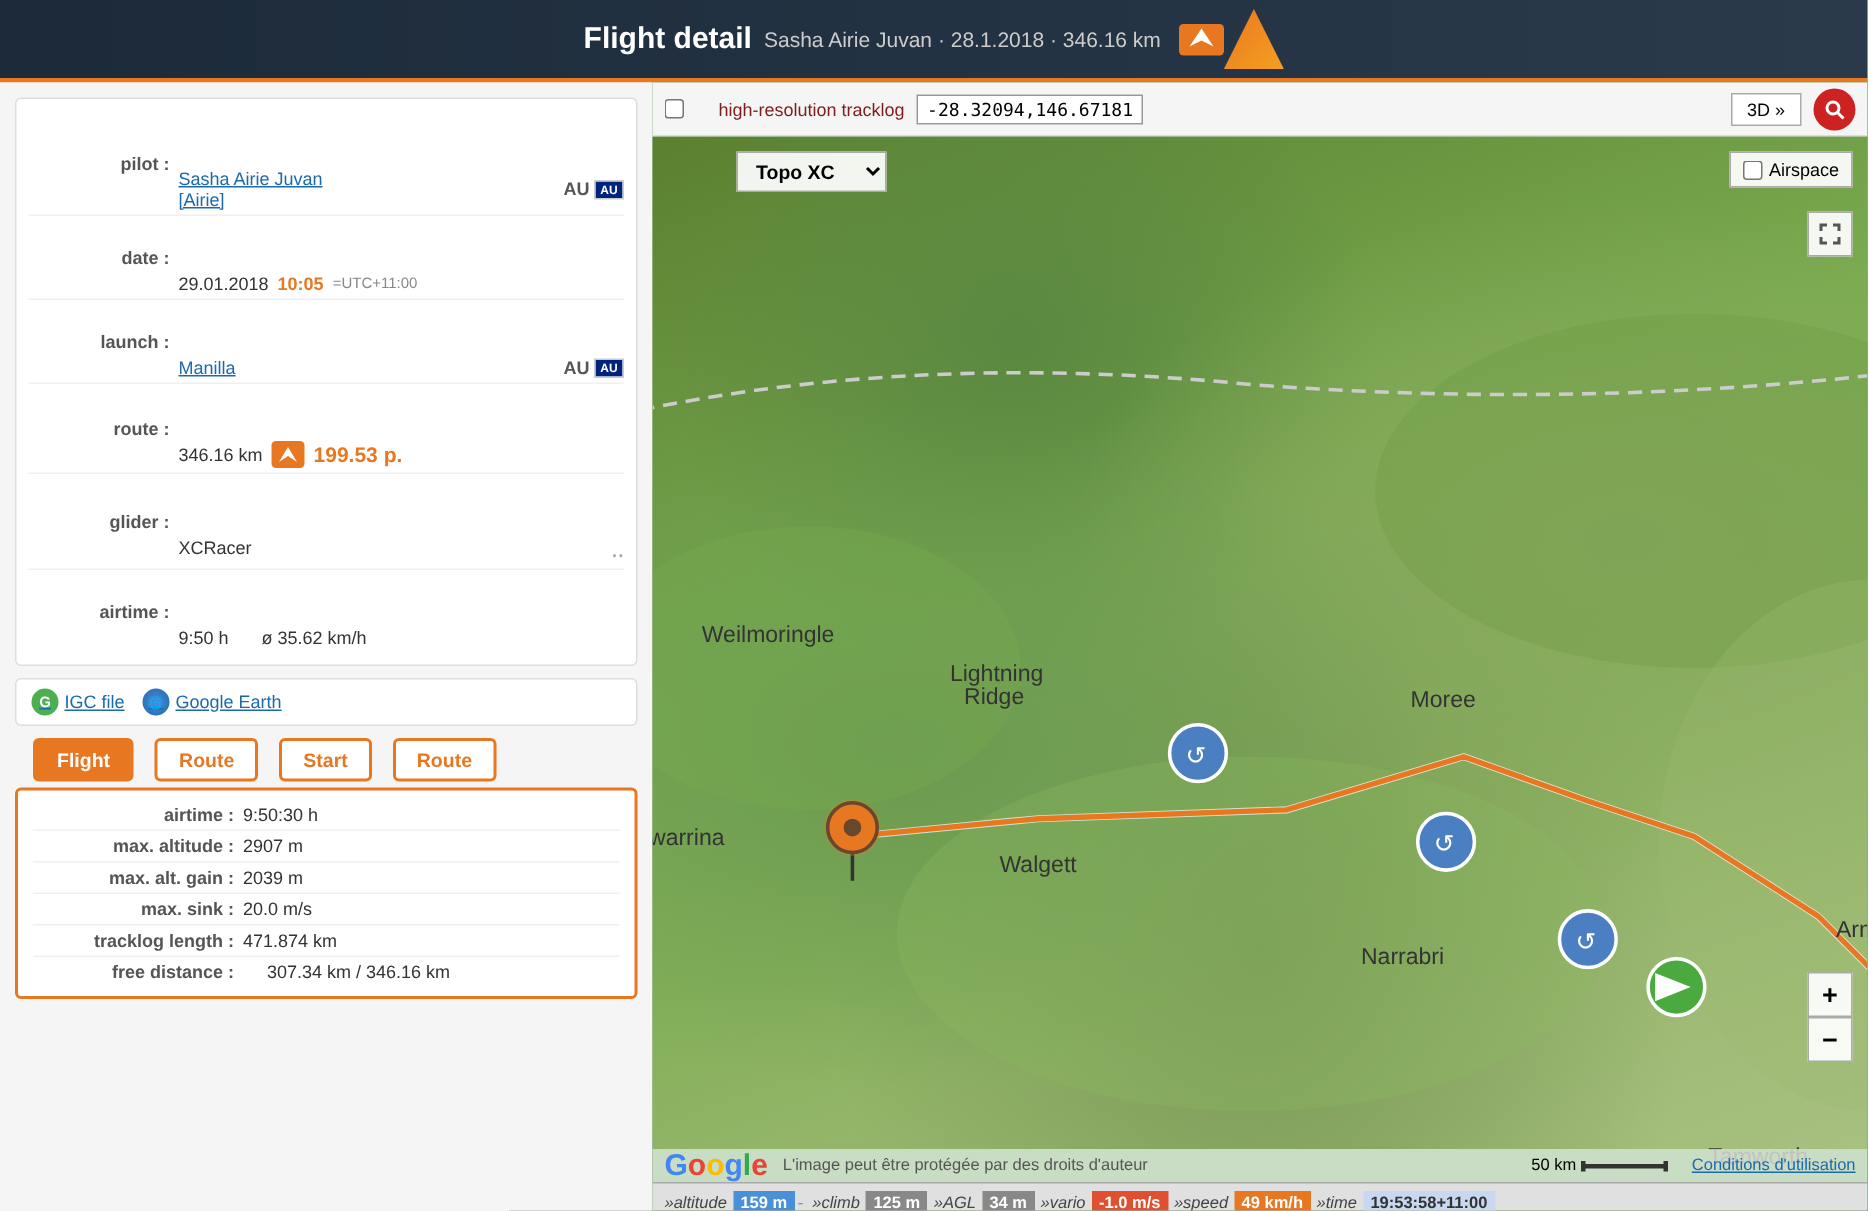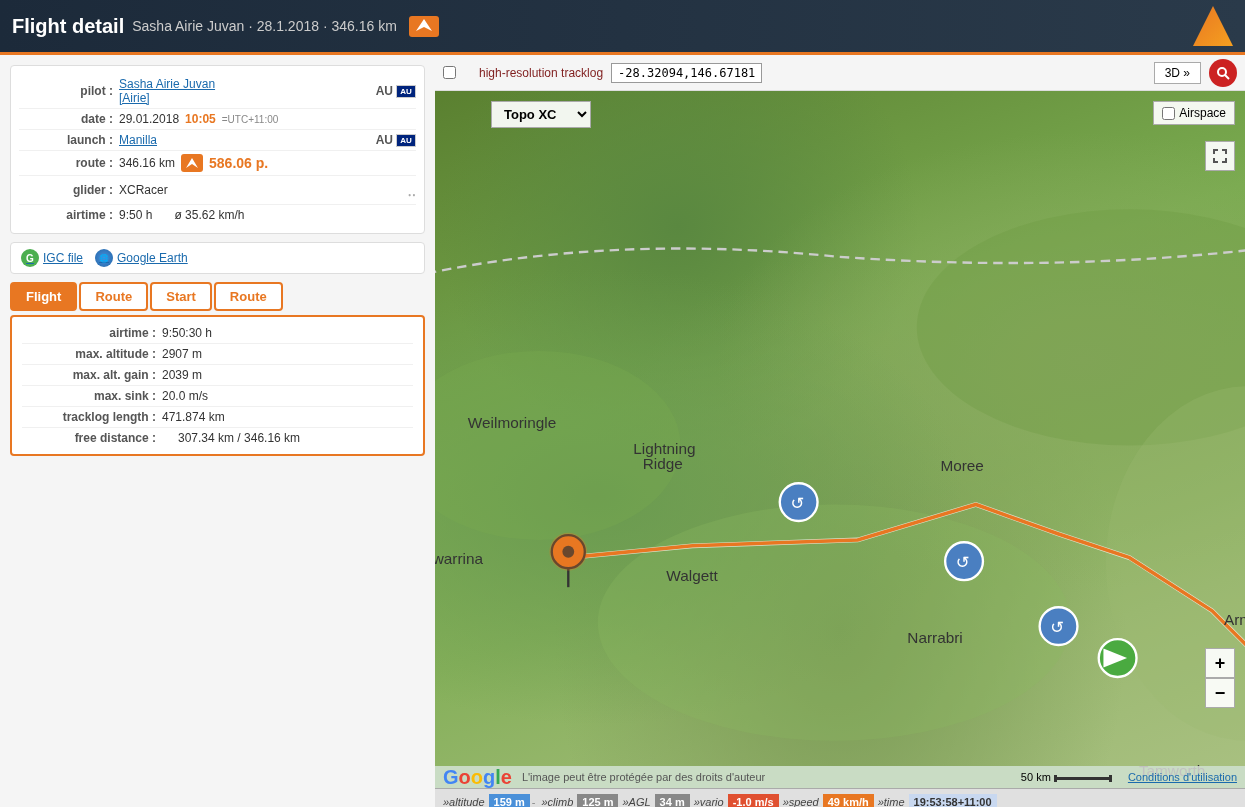--- a/index.html
+++ b/index.html
@@ -6,21 +6,21 @@
     body { font-family: Arial, sans-serif; font-size: 12px; background: #f0f0f0; width: 1245px; height: 807px; overflow: hidden; }
 
     
     #header {
       background: #1a1a2e;
       background: linear-gradient(to right, #1c2a3a, #2a3a4a);
       color: white;
       padding: 6px 12px;
       display: flex;
       align-items: center;
-      justify-content: space-between;
+      justify-content: center;
       border-bottom: 3px solid #e87722;
     }
     #header .title-area { display: flex; align-items: center; gap: 8px; }
     #header h1 { font-size: 20px; font-weight: bold; color: #fff; }
     #header .subtitle { font-size: 14px; color: #ccc; }
     #header .logo {
       width: 40px; height: 40px;
       background: linear-gradient(135deg, #e87722, #f5a020);
       clip-path: polygon(50% 0%, 100% 100%, 0% 100%);
     }
@@ -54,21 +54,21 @@
     }
     .info-row:last-child { border-bottom: none; }
     .info-label {
       text-align: right;
       font-weight: bold;
       color: #555;
       width: 100px;
       min-width: 100px;
       padding-right: 6px;
     }
-    .info-value { color: #333; flex: 1; display: flex; align-items: center; gap: 6px; }
+    .info-value { color: #333; flex: 1; display: flex; align-items: center; gap: 6px; margin-top: 35px; }
     .pilot-link { color: #1a6aad; text-decoration: underline; cursor: pointer; }
     .flag-au {
       width: 20px; height: 13px;
       background: linear-gradient(#00247d, #00247d);
       border: 1px solid #ccc;
       font-size: 8px;
       display: inline-flex; align-items: center; justify-content: center;
       color: white; font-weight: bold;
     }
     .time-utc { color: #888; font-size: 10px; }
@@ -119,20 +119,21 @@
     }
     .tab-btn {
       padding: 5px 14px;
       border: 2px solid #e87722;
       background: white;
       color: #e87722;
       font-weight: bold;
       font-size: 13px;
       border-radius: 4px;
       cursor: pointer;
+      margin-left: 12px;
     }
     .tab-btn.active {
       background: #e87722;
       color: white;
     }
 
     
     .stats-card {
       background: white;
       border: 2px solid #e87722;
@@ -411,21 +412,21 @@
 
       <div class="info-row">
         <span class="info-label">route :</span>
         <span class="info-value">
           <span>346.16 km</span>
           <span class="route-icon">
             <svg width="14" height="12" viewBox="0 0 14 12">
                 <path d="M7 1 L13 11 L7 7 L1 11 Z" fill="white"></path>
               </svg>
           </span>
-          <span class="route-pts">586.06 p.</span>
+          <span class="route-pts">199.53 p.</span>
         </span>
       </div>
 
       <div class="info-row">
         <span class="info-label">glider :</span>
         <span class="info-value">
           <span>XCRacer</span>
           <span style="margin-left:auto; color:#aaa; font-size:16px;">‥</span>
         </span>
       </div>

